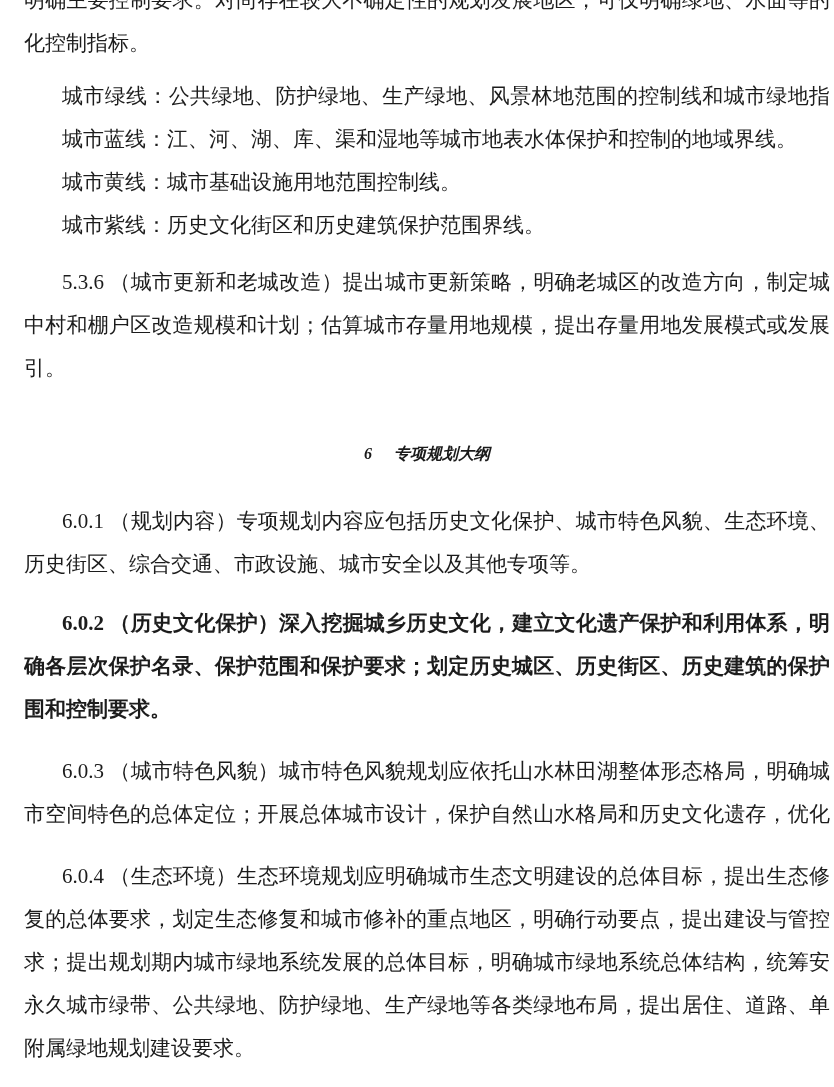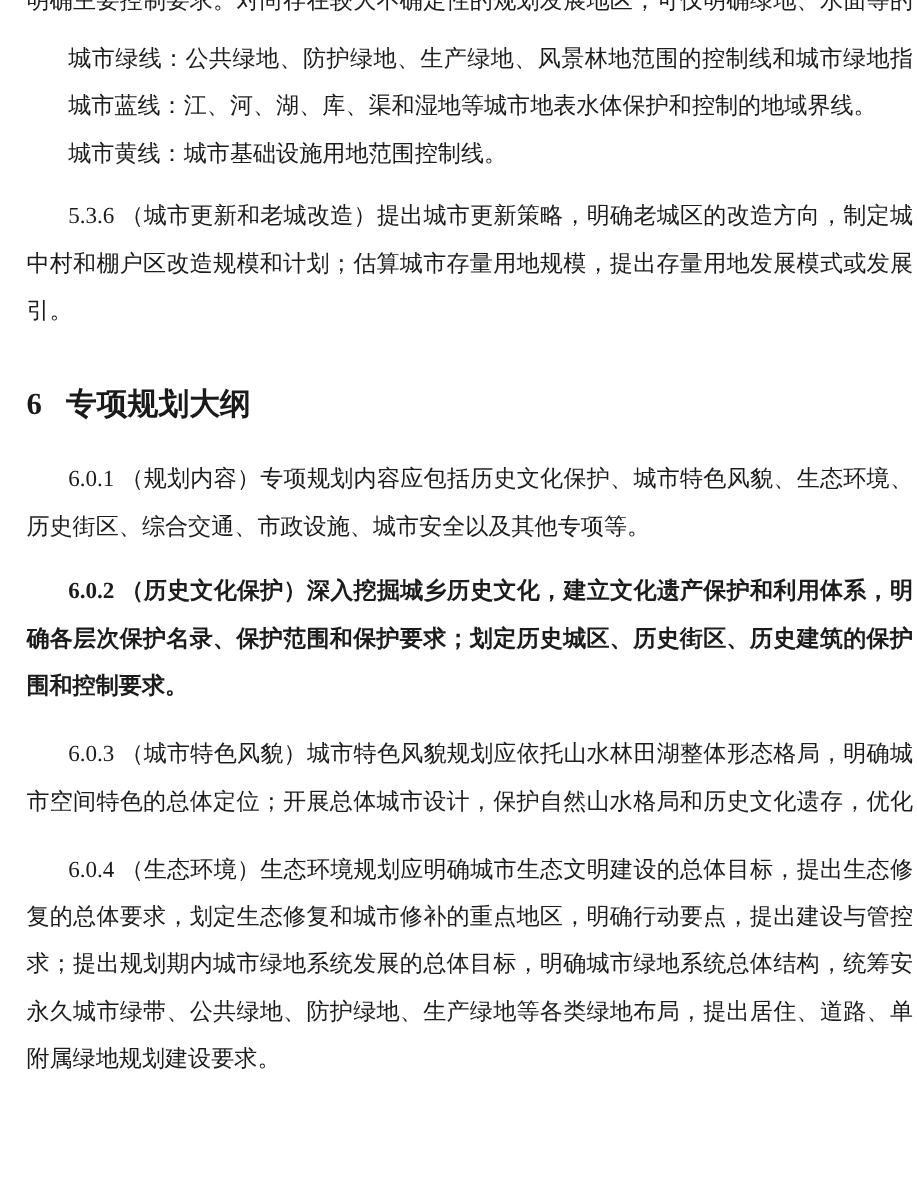--- a/index.html
+++ b/index.html
@@ -31,52 +31,58 @@
   .line-last { text-align-last: left; }
   .para .line:first-child { text-indent: 38px; }
   .no-indent .line:first-child { text-indent: 0; }
   .m-def-first   { margin-top: 10px; }
   .m-sec536      { margin-top: 14px; }
   .m-sec602      { margin-top: 16px; font-weight: bold; }
   .m-sec603      { margin-top: 19px; }
   .m-sec604      { margin-top: 19px; }
   .chapter-heading {
     margin: 42px 0 24px 0;
+    text-align: center;
     font-weight: bold;
-    font-size: 28px;
+    font-size: 16px;
     line-height: 44px;
     color: #1a1a1a;
+    font-style: italic;
   }
   .chapter-heading .chapter-number {
     margin-right: 22px;
     font-weight: bold;
   }
 </style>
 </head>
 <body>
 
 <div class="page">
   <div class="doc">
 
     <div class="para no-indent">
         <div class="line">明确主要控制要求。对尚存在较大不确定性的规划发展地区，可仅明确绿地、水面等的量</div>
+        <div class="line line-last">化控制指标。</div>
       </div>
 
     <div class="para m-def-first">
         <div class="line line-last">城市绿线：公共绿地、防护绿地、生产绿地、风景林地范围的控制线和城市绿地指标。</div>
       </div>
 
     <div class="para">
         <div class="line line-last">城市蓝线：江、河、湖、库、渠和湿地等城市地表水体保护和控制的地域界线。</div>
       </div>
 
     <div class="para">
         <div class="line line-last">城市黄线：城市基础设施用地范围控制线。</div>
       </div>
 
+    <div class="para">
+        <div class="line line-last">城市紫线：历史文化街区和历史建筑保护范围界线。</div>
+      </div>
 
     <div class="para m-sec536">
         <div class="line">5.3.6 （城市更新和老城改造）提出城市更新策略，明确老城区的改造方向，制定城</div>
         <div class="line">中村和棚户区改造规模和计划；估算城市存量用地规模，提出存量用地发展模式或发展指</div>
         <div class="line line-last">引。</div>
       </div>
 
     <div class="chapter-heading">
       <span class="chapter-number">6</span><span>专项规划大纲</span>
     </div>

